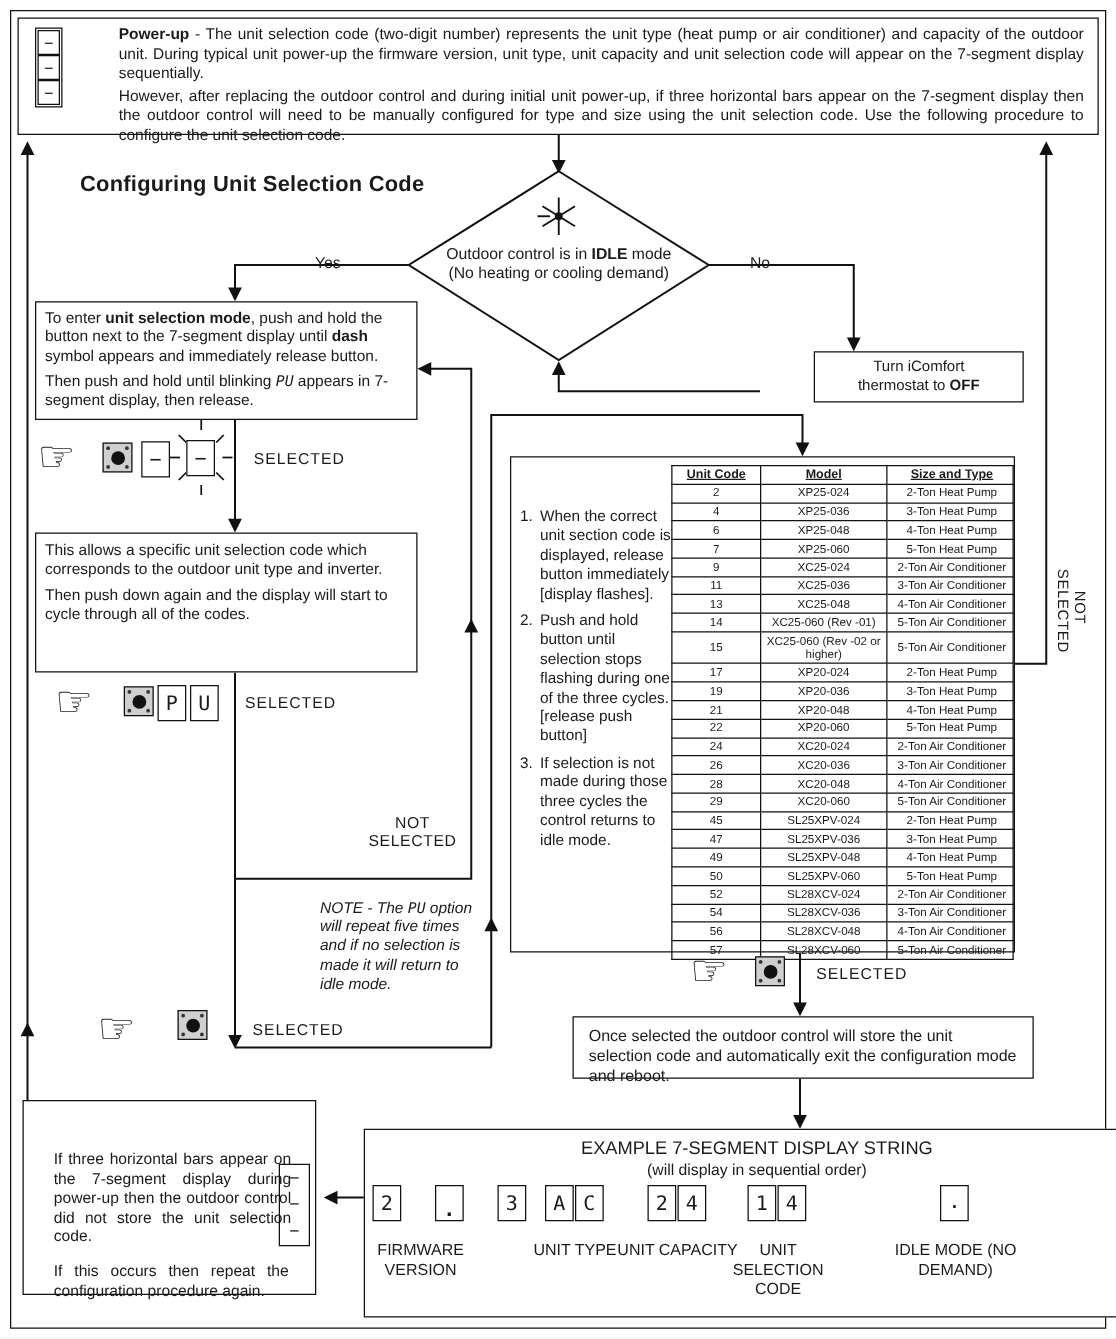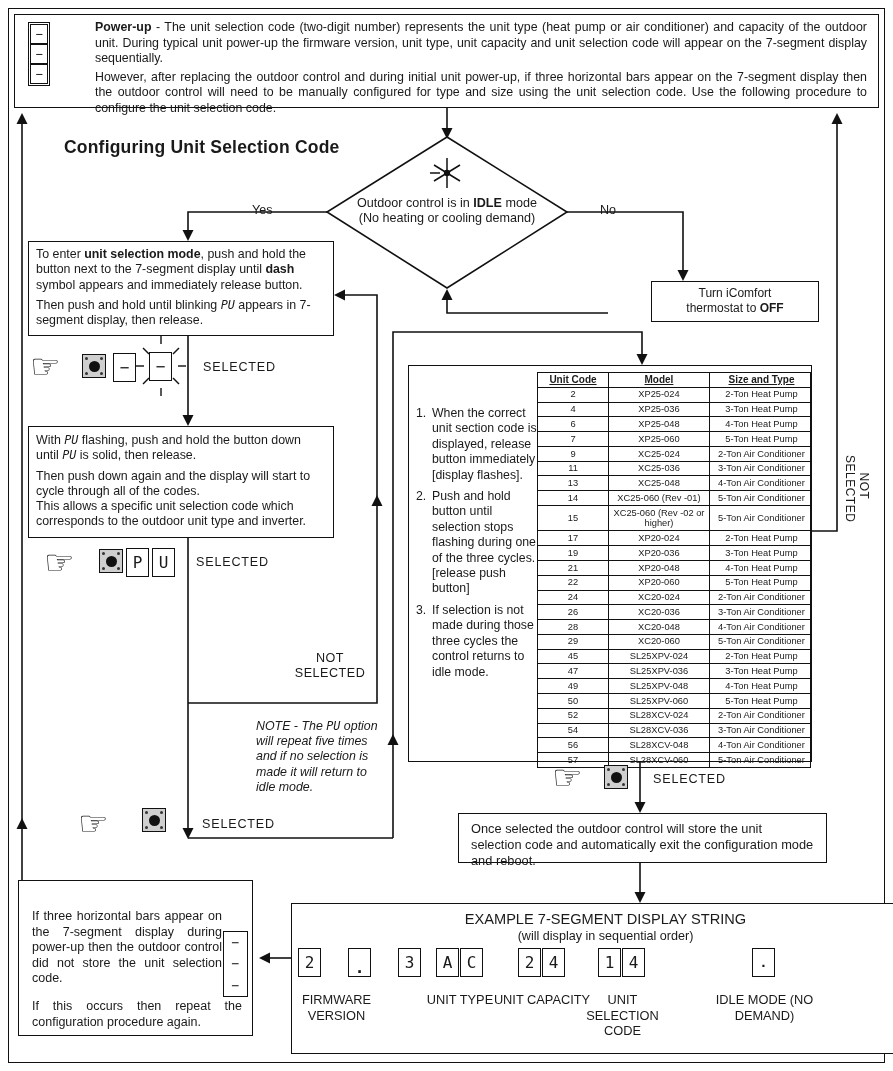--- a/index.html
+++ b/index.html
@@ -60,21 +60,21 @@
   
   .pushbtn{position:absolute;width:24px;height:24px;background:#cfcfcf;border:1.5px solid #111;box-sizing:border-box;}
   .pushbtn::before{content:"";position:absolute;left:50%;top:50%;width:11px;height:11px;margin:-5.5px 0 0 -5.5px;
         background:#111;border-radius:50%;}
   .pushbtn i{position:absolute;width:3px;height:3px;background:#333;border-radius:50%;}
   .pushbtn i:nth-child(1){left:2px;top:2px;} .pushbtn i:nth-child(2){right:2px;top:2px;}
   .pushbtn i:nth-child(3){left:2px;bottom:2px;} .pushbtn i:nth-child(4){right:2px;bottom:2px;}
   .hand{position:absolute;font-family:"DejaVu Sans",sans-serif;font-size:34px;line-height:1;color:#222;}
   
   .error-box{left:18px;top:880px;width:235px;height:156px;padding:28px 10px 0 13px;font-size:12.5px;line-height:15.6px;}
-  .error-box p{margin:0;text-align:justify;}
+  .error-box p{margin:11px;text-align:justify;}
   .error-box .p1{width:190px;}
   .error-box p+p{margin-top:12px;}
   .seg-tall{position:absolute;left:204px;top:50px;width:25px;height:66px;border:1.6px solid #111;
         display:flex;flex-direction:column;justify-content:space-around;align-items:center;
         font-family:"DejaVu Sans Mono",monospace;font-size:13px;line-height:1;box-sizing:border-box;}
   b{font-weight:bold;}
 </style>
 </head>
 <body>
 
@@ -175,23 +175,22 @@
       <i></i>
       <i></i>
       <i></i>
       <i></i>
     </div>
   <div class="cell" style="left:113px;top:353px;">−</div>
   <div class="cell" style="left:149px;top:352px;">−</div>
   <div class="abs sel-label" style="left:203px;top:360px;">SELECTED</div>
 
   <div class="box box-pu">
-    <p><span>With </span><span class="seg-inline">PU</span><span> flashing, push and hold the button down until </span><span class="seg-inline">PU</span><span> is solid, then release.</span></p>
+    <p style="margin-top:0;">This allows a specific unit selection code which corresponds to the outdoor unit type and inverter.</p>
     <p>Then push down again and the display will start to cycle through all of the codes.</p>
-    <p style="margin-top:0;">This allows a specific unit selection code which corresponds to the outdoor unit type and inverter.</p>
   </div>
 
   <span class="hand" style="left:44px;top:545px;">☞</span>
   <div class="pushbtn" style="left:99px;top:549px;">
       <i></i>
       <i></i>
       <i></i>
       <i></i>
     </div>
   <div class="cell" style="left:126px;top:548px;">P</div>

